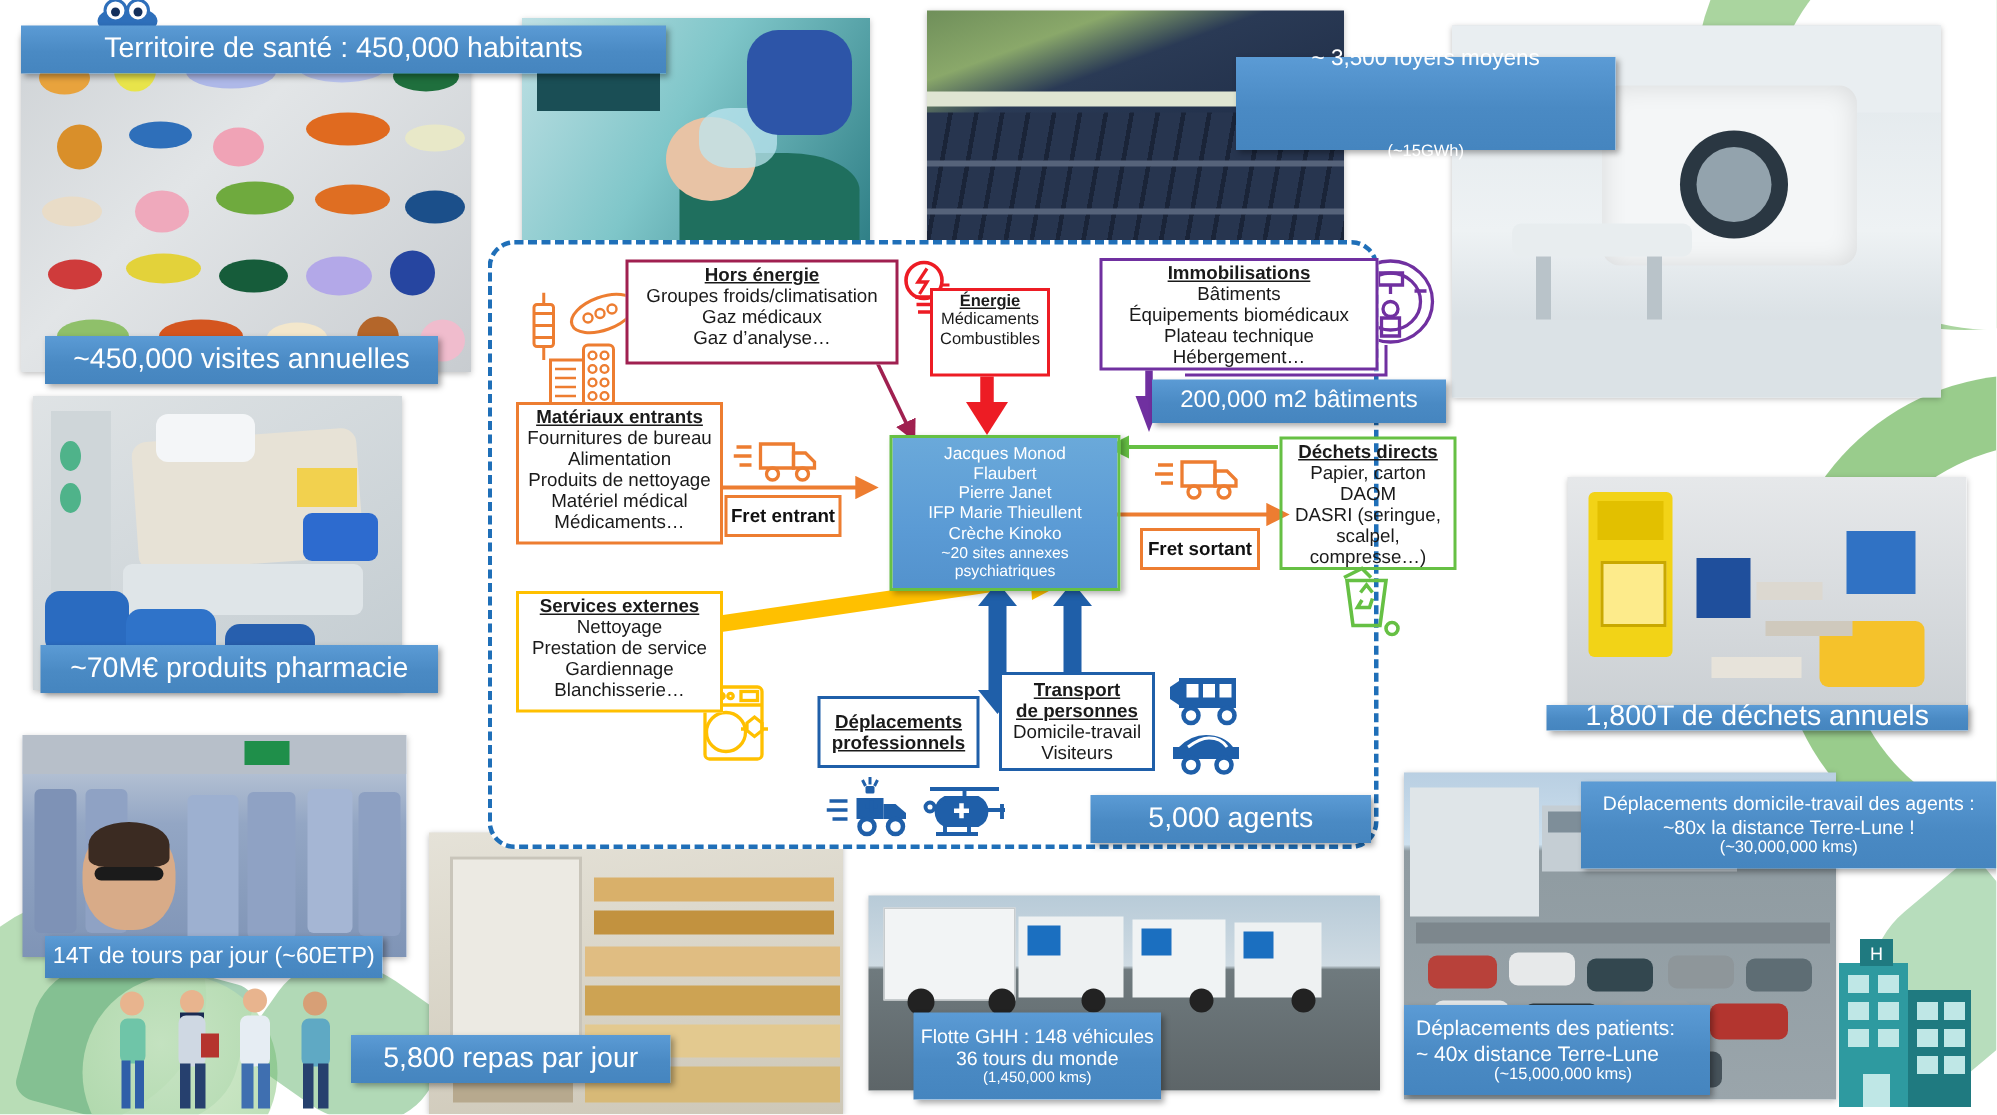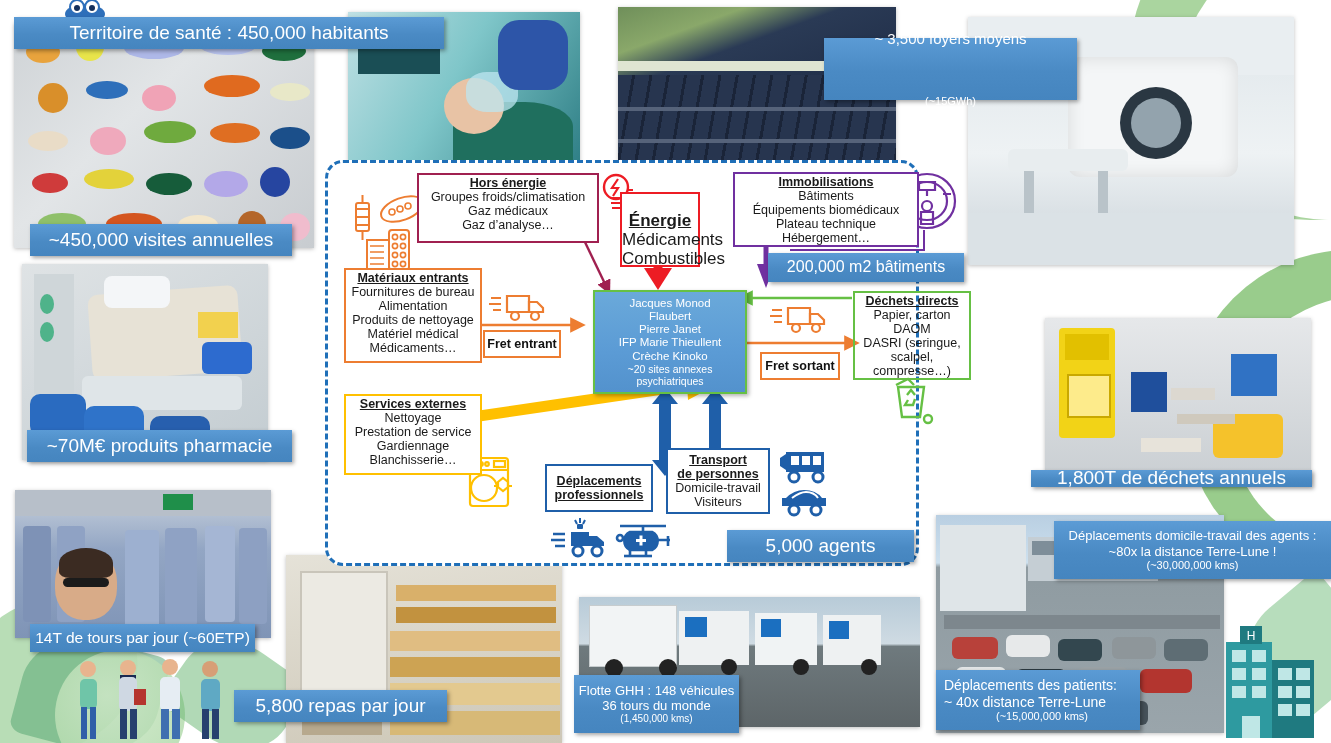--- a/index.html
+++ b/index.html
@@ -436,21 +436,21 @@
     <path d="M14 12 q8 -6 14 -6 q8 0 12 6" stroke="#fff" stroke-width="2" fill="none"></path>
   </svg>
 
   <div class="dbox" style="left:417px;top:173px;width:178px;height:65px;border:2.4px solid #a02050;font-size:12.5px;padding-top:1px;">
     <span class="hd">Hors énergie</span>
     <span>Groupes froids/climatisation</span><br>
     <span>Gaz médicaux</span><br>
     <span>Gaz d’analyse…</span>
   </div>
 
-  <div class="dbox" style="left:620px;top:192px;width:76px;height:54px;border:2.4px solid #ed1c24;font-size:17px;padding-top:17px;">
+  <div class="dbox" style="left:620px;top:192px;width:76px;height:54px;border:2.4px solid #ed1c24;font-size:11px;padding-top:1px;">
     <span class="hd">Énergie</span>
     <span>Médicaments</span><br>
     <span>Combustibles</span>
   </div>
 
   <div class="dbox" style="left:733px;top:172px;width:182px;height:70px;border:2.4px solid #7030a0;font-size:12.5px;padding-top:1px;">
     <span class="hd">Immobilisations</span>
     <span>Bâtiments</span><br>
     <span>Équipements biomédicaux</span><br>
     <span>Plateau technique</span><br>
@@ -540,21 +540,21 @@
   </div>
 
   <div class="banner" style="left:1031px;top:470px;width:281px;height:17px;font-size:19px;">
     <span class="l1">1,800T de déchets annuels</span>
   </div>
 
   <div class="banner" style="left:727px;top:530px;width:187px;height:32px;font-size:19px;">
     <span class="l1">5,000 agents</span>
   </div>
 
-  <div class="banner" style="left:574px;top:675px;width:165px;height:58px;font-size:13px;">
+  <div class="banner" style="left:609px;top:675px;width:165px;height:58px;font-size:13px;">
     <span class="l1">Flotte GHH : 148 véhicules</span>
     <span class="l2">36 tours du monde</span>
     <span class="l3" style="font-size:10px;">(1,450,000 kms)</span>
   </div>
 
   <div class="banner" style="left:1054px;top:521px;width:277px;height:58px;font-size:13px;">
     <span class="l1">Déplacements domicile-travail des agents :</span>
     <span class="l2">~80x la distance Terre-Lune !</span>
     <span class="l3" style="font-size:11px;">(~30,000,000 kms)</span>
   </div>

